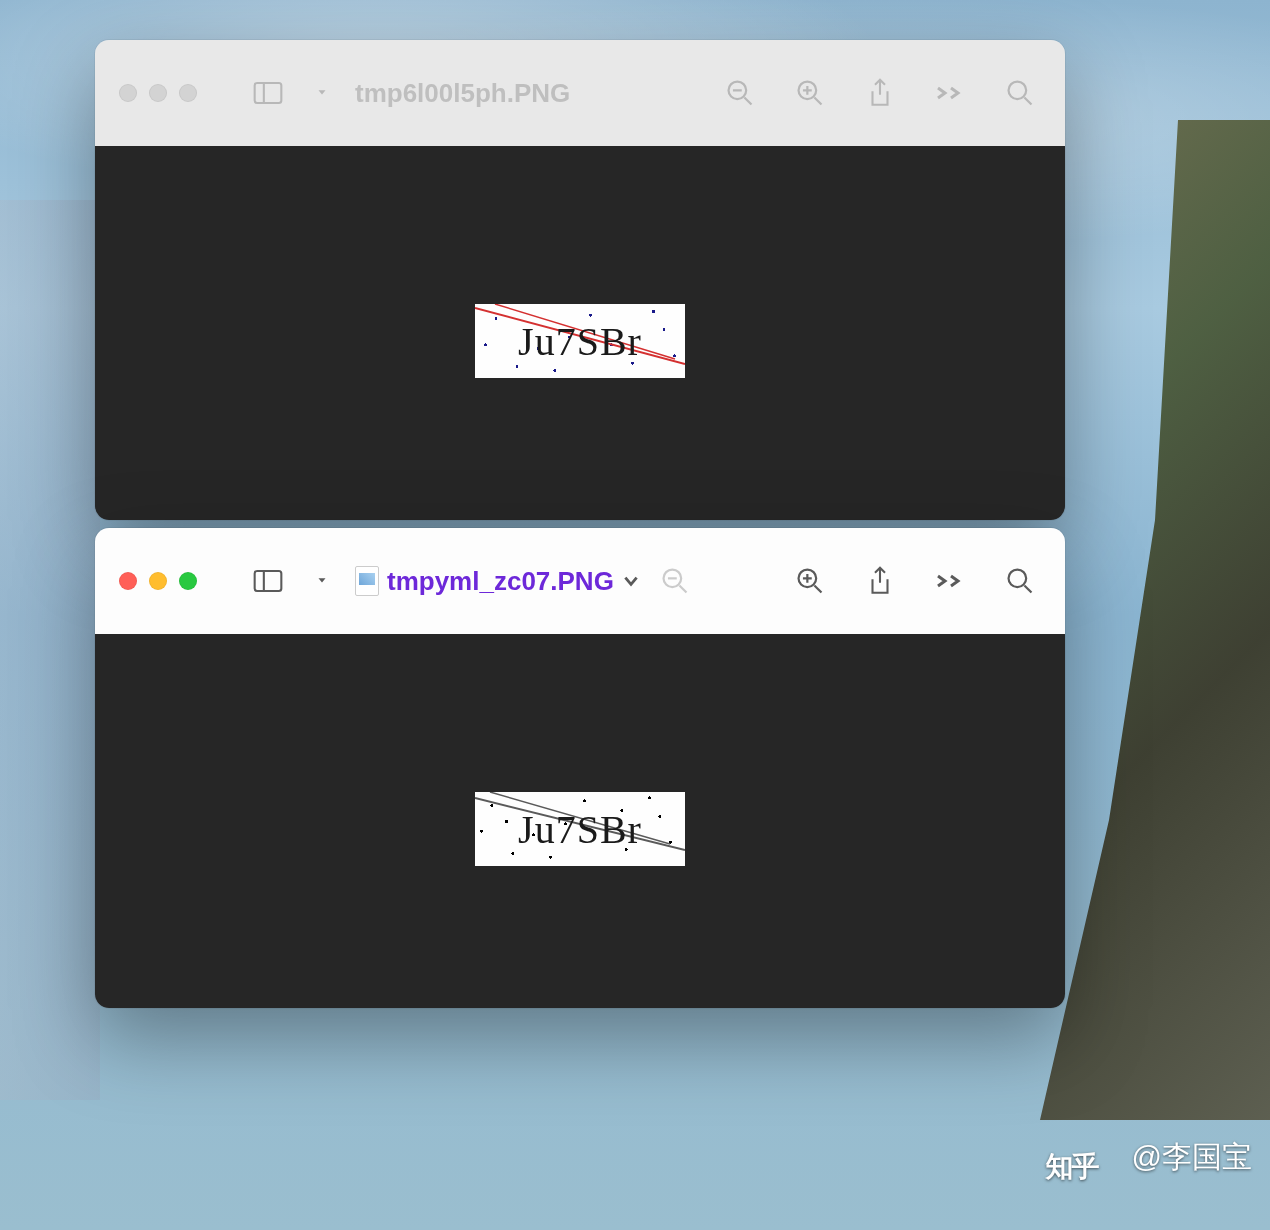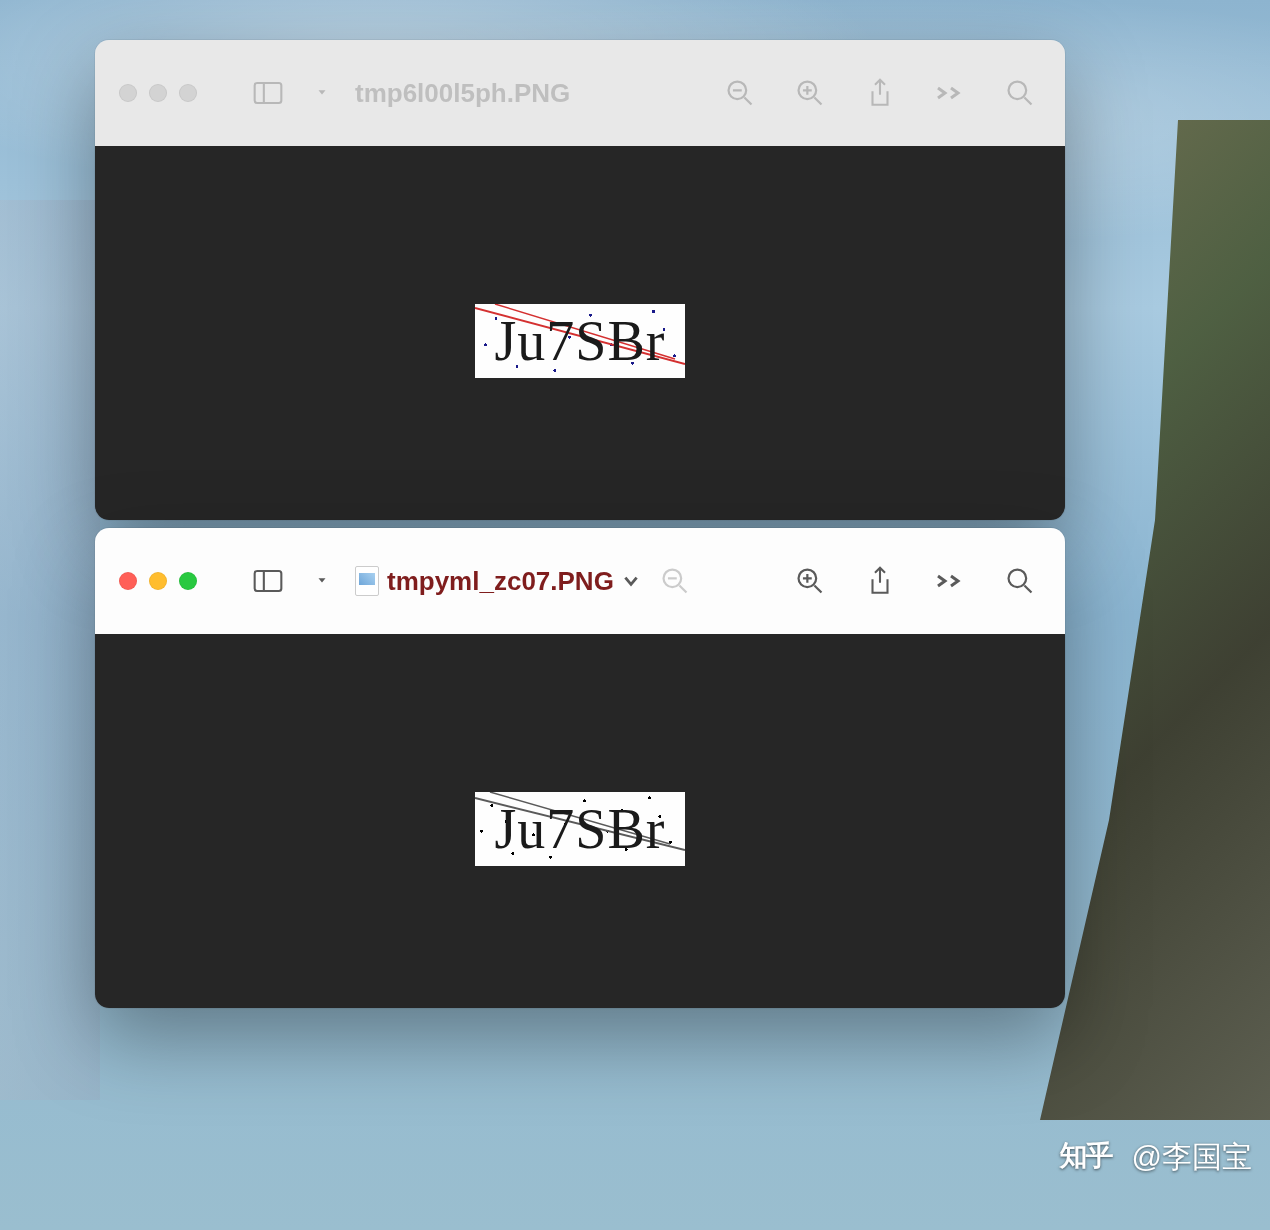--- a/index.html
+++ b/index.html
@@ -86,42 +86,42 @@
       position: absolute;
       top: 6px; left: 3px; right: 3px; height: 12px;
       background: linear-gradient(45deg, #6fa6d9, #a8d0f0);
     }
     .title-text {
       font-size: 26px;
       font-weight: 600;
       white-space: nowrap;
     }
     .title-inactive { color: #bfbfbf; }
-    .title-active { color: #7f1d1d; }
+    .title-active { color: #6d28d9; }
     .tb-flex { flex: 1; }
     .tb-right { display: flex; align-items: center; gap: 28px; }
     .content {
       background: #262626;
       height: calc(100% - 90px);
       display: flex;
       align-items: center;
       justify-content: center;
     }
     .captcha {
       width: 210px;
       height: 74px;
       background: #fefefe;
       position: relative;
       display: flex;
       align-items: center;
       justify-content: center;
     }
     .captcha-text {
       font-family: Georgia, "Times New Roman", serif;
-      font-size: 56px;
+      font-size: 40px;
       font-weight: 400;
       color: #1a1a1a;
       letter-spacing: 1px;
       position: relative;
       z-index: 2;
     }
     .captcha-noise {
       position: absolute;
       inset: 0;
       background-image:
@@ -160,22 +160,22 @@
     .captcha-line {
       position: absolute;
       inset: 0;
       z-index: 1;
     }
     .watermark {
       position: absolute;
       right: 18px;
       bottom: 52px;
       display: flex;
-      align-items: flex-start;
-      gap: 10px;
+      align-items: flex-end;
+      gap: 24px;
       color: #fff;
       font-size: 30px;
       text-shadow: 0 1px 3px rgba(0,0,0,0.6);
     }
     .zhihu-logo {
       width: 62px;
       height: 30px;
       color: #fff;
       font-weight: 700;
       font-size: 28px;

